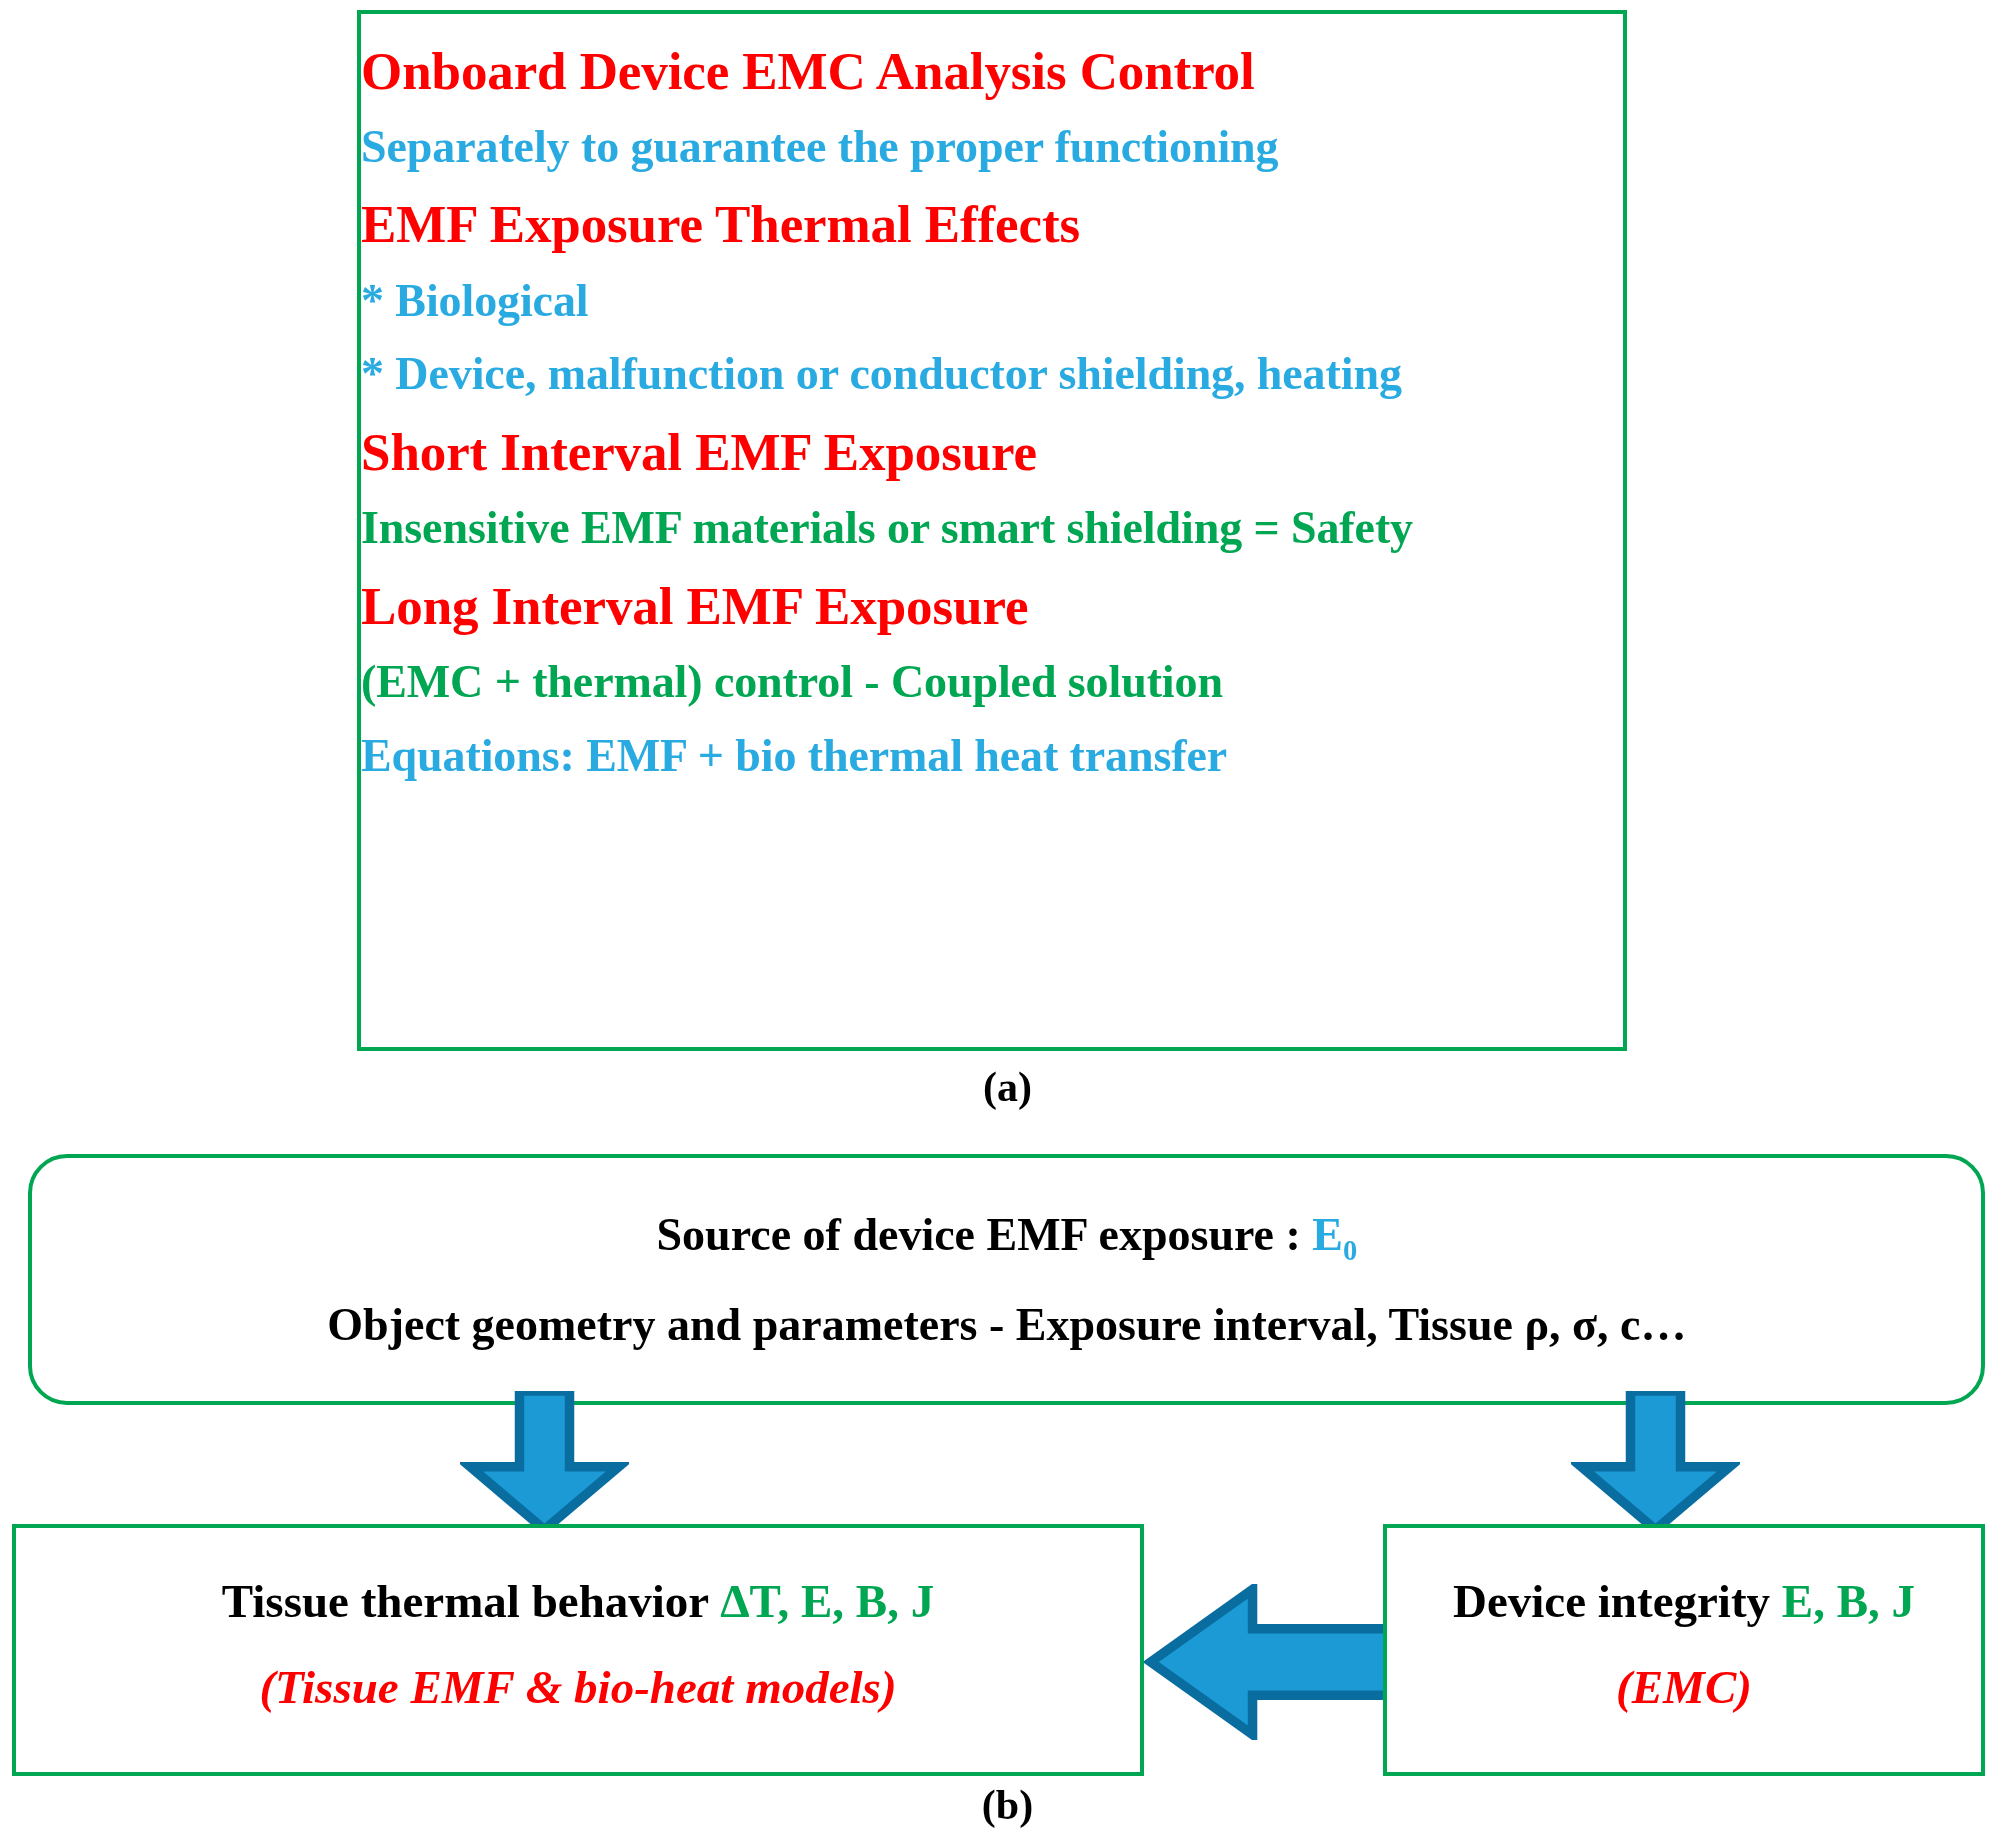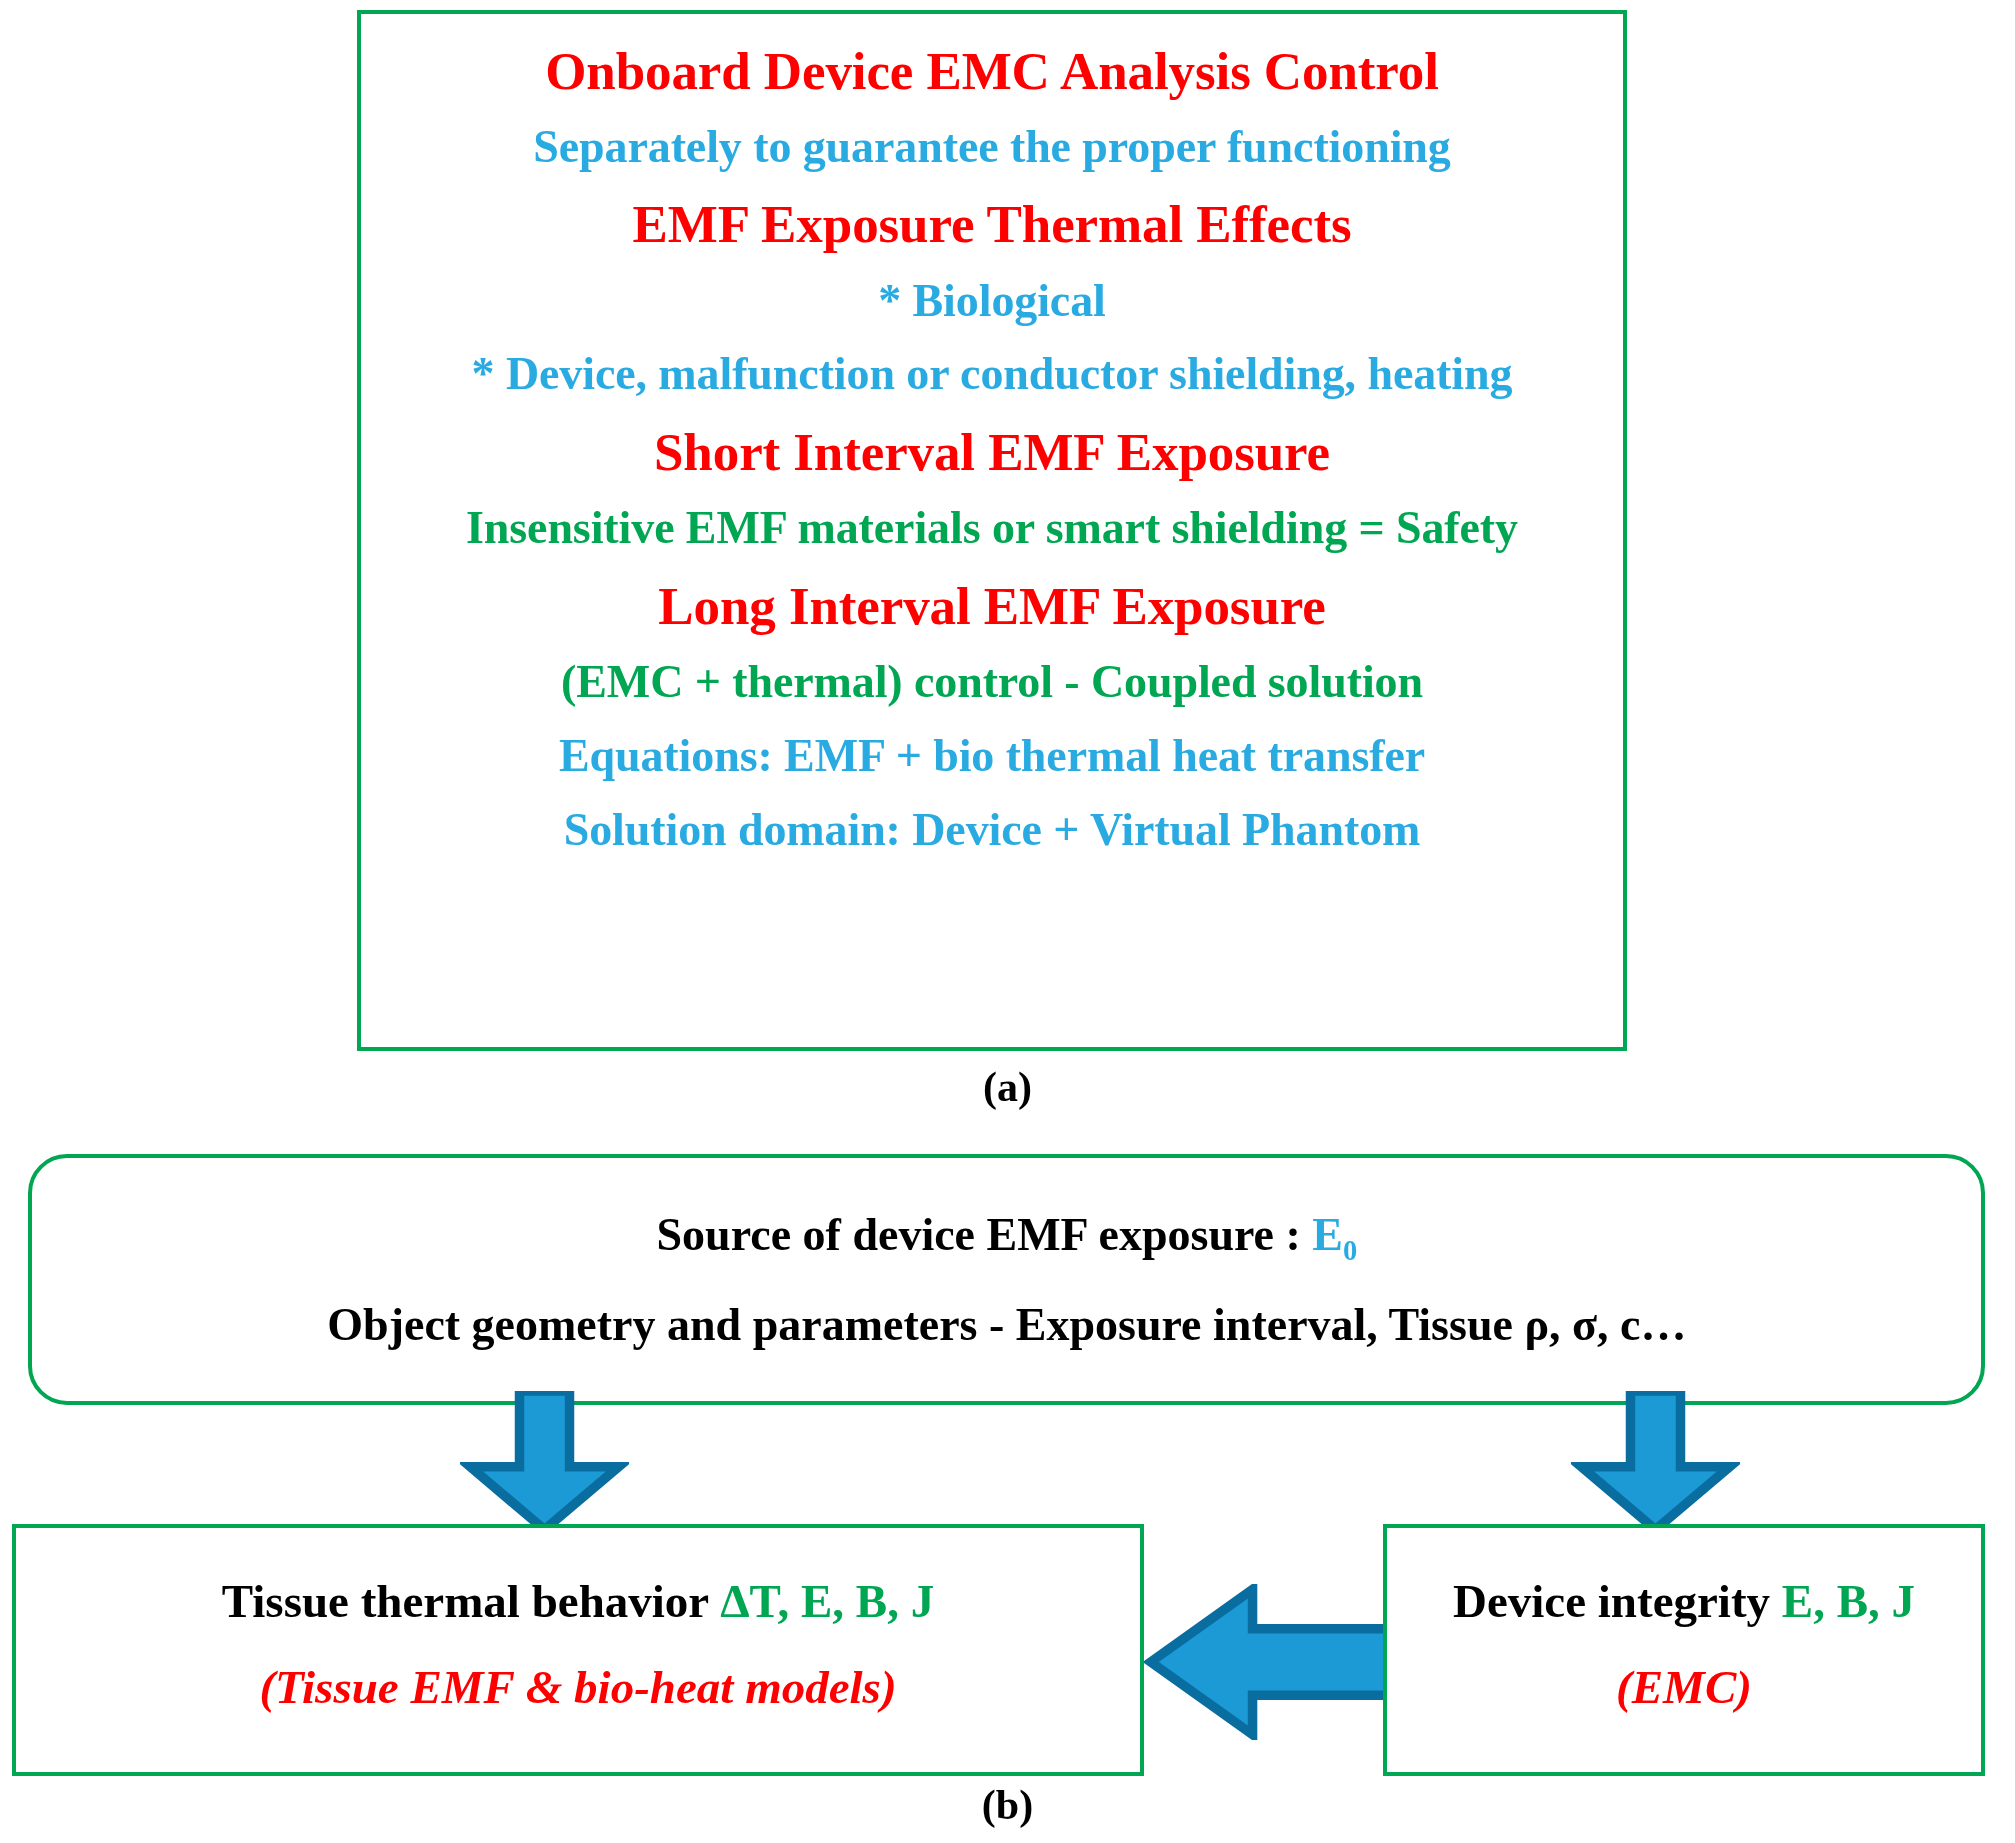--- a/index.html
+++ b/index.html
@@ -21,21 +21,20 @@
     background:#ffffff;
     box-sizing:border-box;
     display:flex;
     flex-direction:column;
     align-items:center;
     justify-content:flex-start;
     padding-top:30px;
   }
   .line{
     width:100%;
-    text-align:center;
     font-weight:bold;
     line-height:1.02;
     white-space:nowrap;
     letter-spacing:-0.1px;
   }
   .l-head{font-size:53px;margin-bottom:26px;}
   .l-sub{font-size:46px;margin-bottom:27px;}
   .c-red{color:#FF0000;}
   .c-cyan{color:#29ABE2;}
   .c-green{color:#00A651;}
@@ -112,21 +111,20 @@
     <div class="line l-head c-red">Onboard Device EMC Analysis Control</div>
     <div class="line l-sub  c-cyan">Separately to guarantee the proper functioning</div>
     <div class="line l-head c-red">EMF Exposure Thermal Effects</div>
     <div class="line l-sub  c-cyan">* Biological</div>
     <div class="line l-sub  c-cyan">* Device, malfunction or conductor shielding, heating</div>
     <div class="line l-head c-red">Short Interval EMF Exposure</div>
     <div class="line l-sub  c-green">Insensitive EMF materials or smart shielding = Safety</div>
     <div class="line l-head c-red">Long Interval EMF Exposure</div>
     <div class="line l-sub  c-green">(EMC + thermal) control - Coupled solution</div>
     <div class="line l-sub  c-cyan">Equations: EMF + bio thermal heat transfer</div>
-    <div class="line l-sub  c-cyan">Solution domain: Device + Virtual Phantom</div>
   </div>
 
   <div class="panel-label" id="label-a">(a)</div>
 
   <div class="panel-b">
 
     <div class="rounded-box">
       <div class="rb-line first"><span>Source of device EMF exposure : </span><span class="c-cyan"><span>E</span><span class="sub0">0</span></span></div>
       <div class="rb-line">Object geometry and parameters - Exposure interval, Tissue ρ, σ, c…</div>
     </div>

